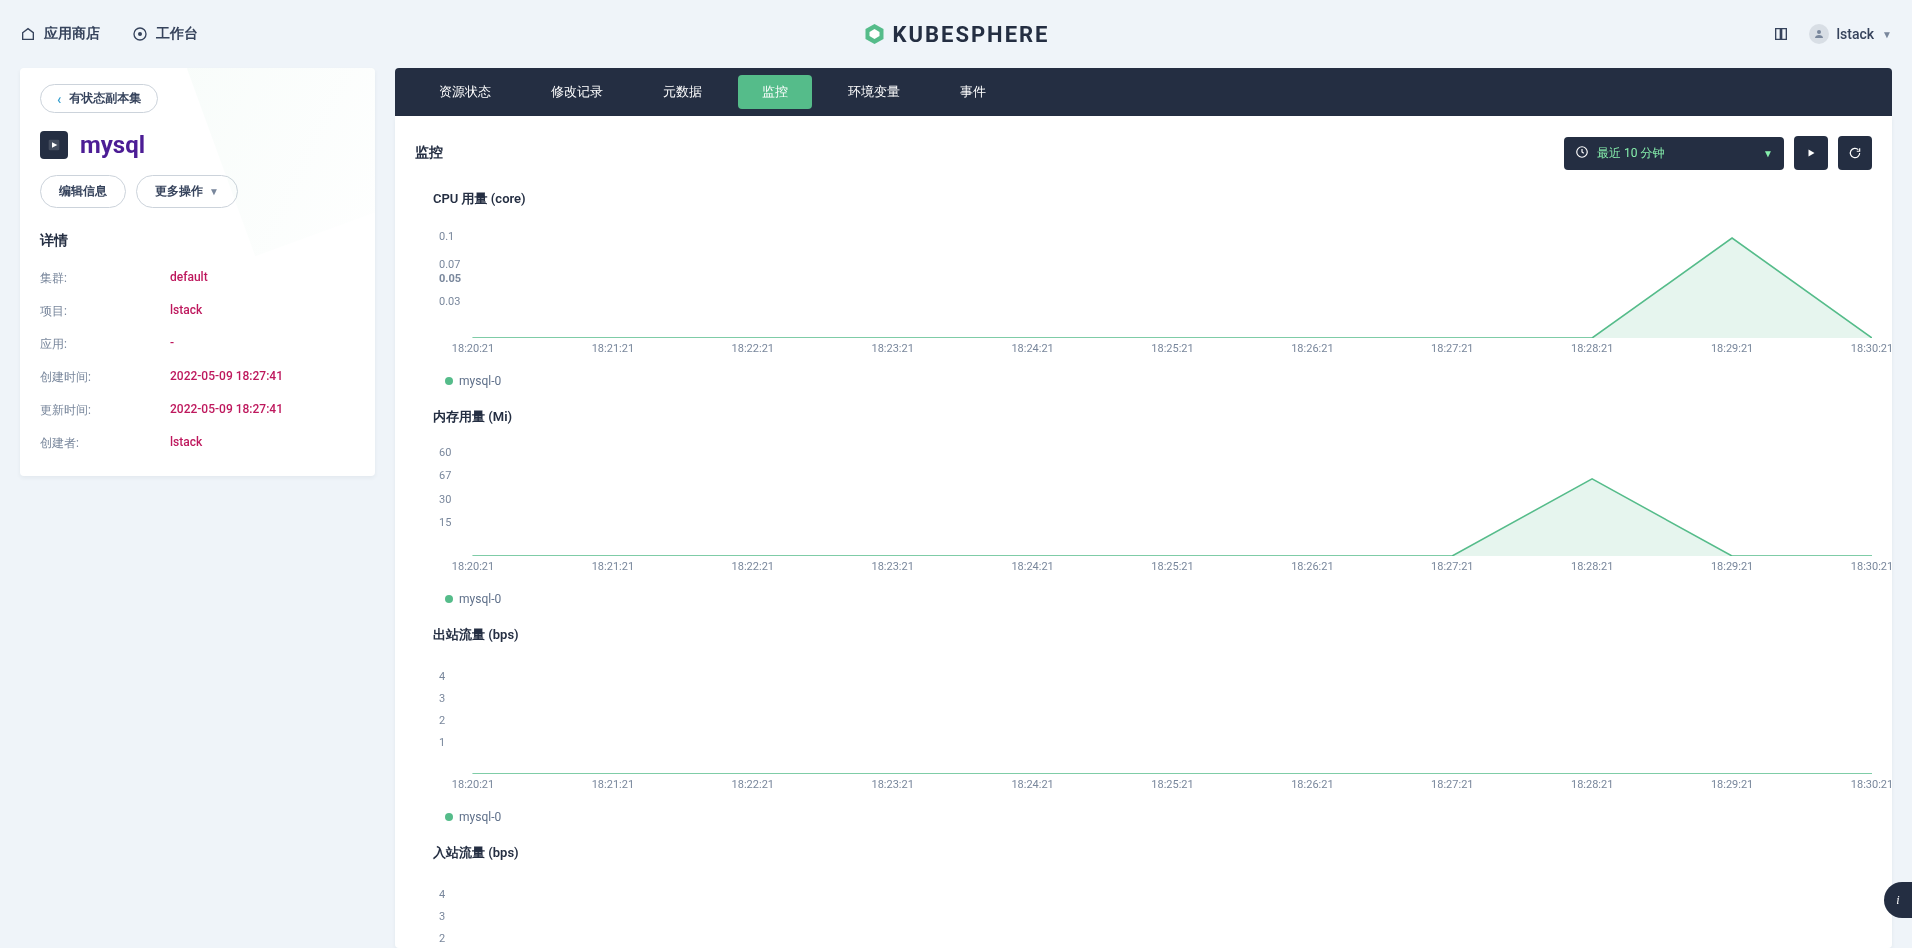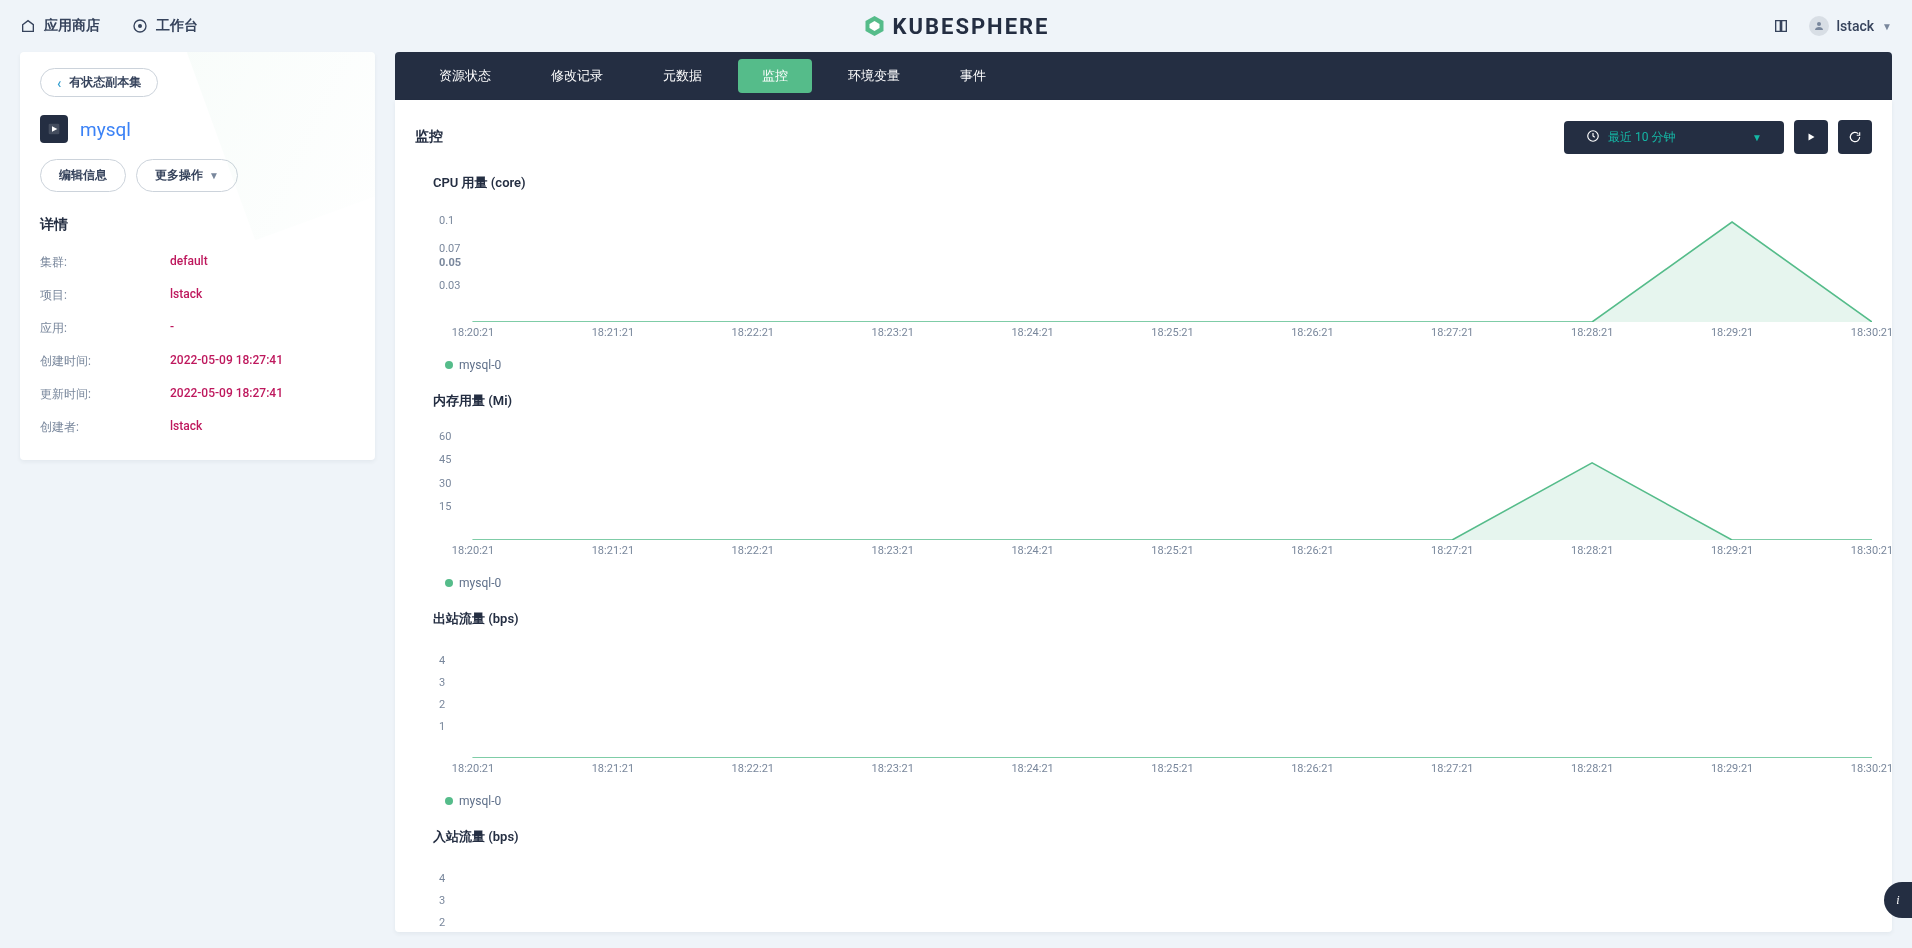--- a/index.html
+++ b/index.html
@@ -1,58 +1,58 @@
 <!DOCTYPE html>
 <html><head>
 <meta charset="utf-8">
 <style>
 * { box-sizing: border-box; margin: 0; padding: 0; }
 body { font-family: -apple-system, BlinkMacSystemFont, "Segoe UI", Roboto, "PingFang SC", "Microsoft YaHei", sans-serif; background: #eff4f9; color: #242e42; font-size: 12px; width: 1912px; height: 948px; overflow: hidden; }
 
 
-.header { height: 52px; background: #eff4f9; display: flex; align-items: center; padding: 0 20px; position: relative; }
+.header { height: 68px; background: #eff4f9; display: flex; align-items: center; padding: 0 20px; position: relative; }
 .header-left { display: flex; align-items: center; gap: 32px; }
 .header-link { display: flex; align-items: center; gap: 8px; color: #36435c; font-weight: 600; font-size: 14px; cursor: pointer; }
 .header-link .icon { width: 16px; height: 16px; display: flex; align-items: center; justify-content: center; }
 .logo { position: absolute; left: 50%; transform: translateX(-50%); display: flex; align-items: center; gap: 6px; font-size: 22px; font-weight: 700; letter-spacing: 2px; color: #242e42; }
 .logo .ks-mark { width: 24px; height: 24px; }
 .header-right { margin-left: auto; display: flex; align-items: center; gap: 20px; }
 .book-icon { width: 16px; height: 16px; cursor: pointer; }
 .user-menu { display: flex; align-items: center; gap: 8px; cursor: pointer; color: #36435c; font-size: 14px; font-weight: 500; }
 .user-menu .avatar { width: 20px; height: 20px; border-radius: 50%; background: #d8dee5; display: flex; align-items: center; justify-content: center; }
 
 
 .content { display: flex; padding: 0 20px; gap: 20px; height: calc(100% - 68px); }
 
 
 .side-card { width: 355px; background: #fff; border-radius: 4px; box-shadow: 0 2px 4px rgba(36,46,66,0.06); padding: 16px 20px; height: fit-content; position: relative; overflow: hidden; }
 .side-card::before { content: ""; position: absolute; top: -40px; right: -40px; width: 200px; height: 200px; background: linear-gradient(135deg, rgba(85,188,138,0.04), rgba(85,188,138,0)); transform: rotate(-20deg); pointer-events: none; }
 .back-link { display: inline-flex; align-items: center; gap: 8px; border: 1px solid #ccd3db; border-radius: 16px; padding: 5px 16px; font-size: 12px; font-weight: 600; color: #36435c; cursor: pointer; background: #fff; }
 .back-link .chev { color: #329dce; font-size: 14px; line-height: 1; }
 .res-title { display: flex; align-items: center; gap: 12px; margin-top: 18px; }
 .res-title .res-icon { width: 28px; height: 28px; border-radius: 4px; background: #242e42; display: flex; align-items: center; justify-content: center; color: #fff; }
-.res-title .name { font-size: 19px; font-weight: 400; color: #3b82f6; }
+.res-title .name { font-size: 24px; font-weight: 700; color: #4c1d95; }
 .btn-row { display: flex; gap: 10px; margin-top: 16px; }
 .btn { border: 1px solid #ccd3db; background: #fff; border-radius: 18px; padding: 7px 18px; font-size: 12px; font-weight: 600; color: #36435c; cursor: pointer; display: flex; align-items: center; gap: 6px; }
 .btn .caret { font-size: 10px; color: #79879c; }
 .section-title { font-size: 14px; font-weight: 600; margin-top: 24px; margin-bottom: 12px; color: #242e42; }
 .detail-row { display: flex; padding: 8px 0; font-size: 12px; }
 .detail-row .label { width: 130px; color: #79879c; }
 .detail-row .value { color: #be185d; font-weight: 500; }
 
 
 .main { flex: 1; display: flex; flex-direction: column; min-width: 0; }
 .tabs { background: #242e42; border-radius: 4px 4px 0 0; display: flex; padding: 0 20px; height: 48px; align-items: center; gap: 12px; }
 .tab { color: #fff; font-size: 13px; font-weight: 500; padding: 0 24px; height: 34px; display: flex; align-items: center; border-radius: 4px; cursor: pointer; }
 .tab.active { background: #55bc8a; }
 .panel { background: #fff; border-radius: 0 0 4px 4px; flex: 1; overflow-y: auto; padding: 20px 20px 40px 20px; box-shadow: 0 2px 4px rgba(36,46,66,0.06); }
 .panel-head { display: flex; align-items: center; justify-content: space-between; margin-bottom: 8px; }
 .panel-title { font-size: 14px; font-weight: 600; color: #242e42; }
 .panel-actions { display: flex; gap: 10px; align-items: center; }
-.time-select { background: #242e42; color: #14b8a6; border-radius: 4px; padding: 8px 22px; display: flex; align-items: center; gap: 10px; cursor: pointer; font-size: 12px; min-width: 220px; justify-content: space-between; }
+.time-select { background: #242e42; color: #86efac; border-radius: 4px; padding: 8px 11px; display: flex; align-items: center; gap: 10px; cursor: pointer; font-size: 12px; min-width: 220px; justify-content: space-between; }
 .time-select .left { display: flex; align-items: center; gap: 8px; }
 .square-btn { width: 34px; height: 34px; background: #242e42; color: #fff; border-radius: 4px; display: flex; align-items: center; justify-content: center; cursor: pointer; }
 
 
 .chart-block { margin-top: 20px; padding-left: 18px; }
 .chart-title { font-size: 13px; font-weight: 600; color: #242e42; margin-bottom: 10px; }
 .chart-wrap { position: relative; height: 120px; }
 .chart-svg { width: 100%; height: 100%; }
 .y-tick { position: absolute; left: 6px; font-size: 11px; color: #79879c; transform: translateY(-50%); }
 .x-axis { position: relative; height: 18px; margin-top: 4px; margin-left: 40px; }
@@ -223,21 +223,21 @@
               <div class="x-tick" style="left: 90%;">18:29:21</div>
               <div class="x-tick" style="left: 100%;">18:30:21</div>
             </div>
             <div class="legend">
               <span class="dot"></span>
               <span>mysql-0</span>
             </div>
           </div>
           <div class="chart-block">
             <div class="chart-title">内存用量 (Mi)</div>
-            <div class="chart-wrap"><div class="y-tick" style="top: 86.4286px;">15</div><div class="y-tick" style="top: 62.8571px;">30</div><div class="y-tick" style="top: 39.2857px;">45</div><div class="y-tick" style="top: 15.7143px;">60</div><svg class="chart-svg" viewBox="0 0 1460 110" preserveAspectRatio="none">
+            <div class="chart-wrap"><div class="y-tick" style="top: 86.4286px;">15</div><div class="y-tick" style="top: 62.8571px;">30</div><div class="y-tick" style="top: 39.2857px;">67</div><div class="y-tick" style="top: 15.7143px;">60</div><svg class="chart-svg" viewBox="0 0 1460 110" preserveAspectRatio="none">
                 <path d="M40 110 L182 110 L324 110 L466 110 L608 110 L750 110 L892 110 L1034 110 L1176 39.28571428571428 L1318 110 L1460 110 L 1460 110 L 40 110 Z" fill="#55bc8a" fill-opacity="0.15"></path>
                 <path d="M40 110 L182 110 L324 110 L466 110 L608 110 L750 110 L892 110 L1034 110 L1176 39.28571428571428 L1318 110 L1460 110 " stroke="#55bc8a" stroke-width="1.5" fill="none"></path>
               </svg></div>
             <div class="x-axis">
               <div class="x-tick" style="left: 0%;">18:20:21</div>
               <div class="x-tick" style="left: 10%;">18:21:21</div>
               <div class="x-tick" style="left: 20%;">18:22:21</div>
               <div class="x-tick" style="left: 30%;">18:23:21</div>
               <div class="x-tick" style="left: 40%;">18:24:21</div>
               <div class="x-tick" style="left: 50%;">18:25:21</div>

